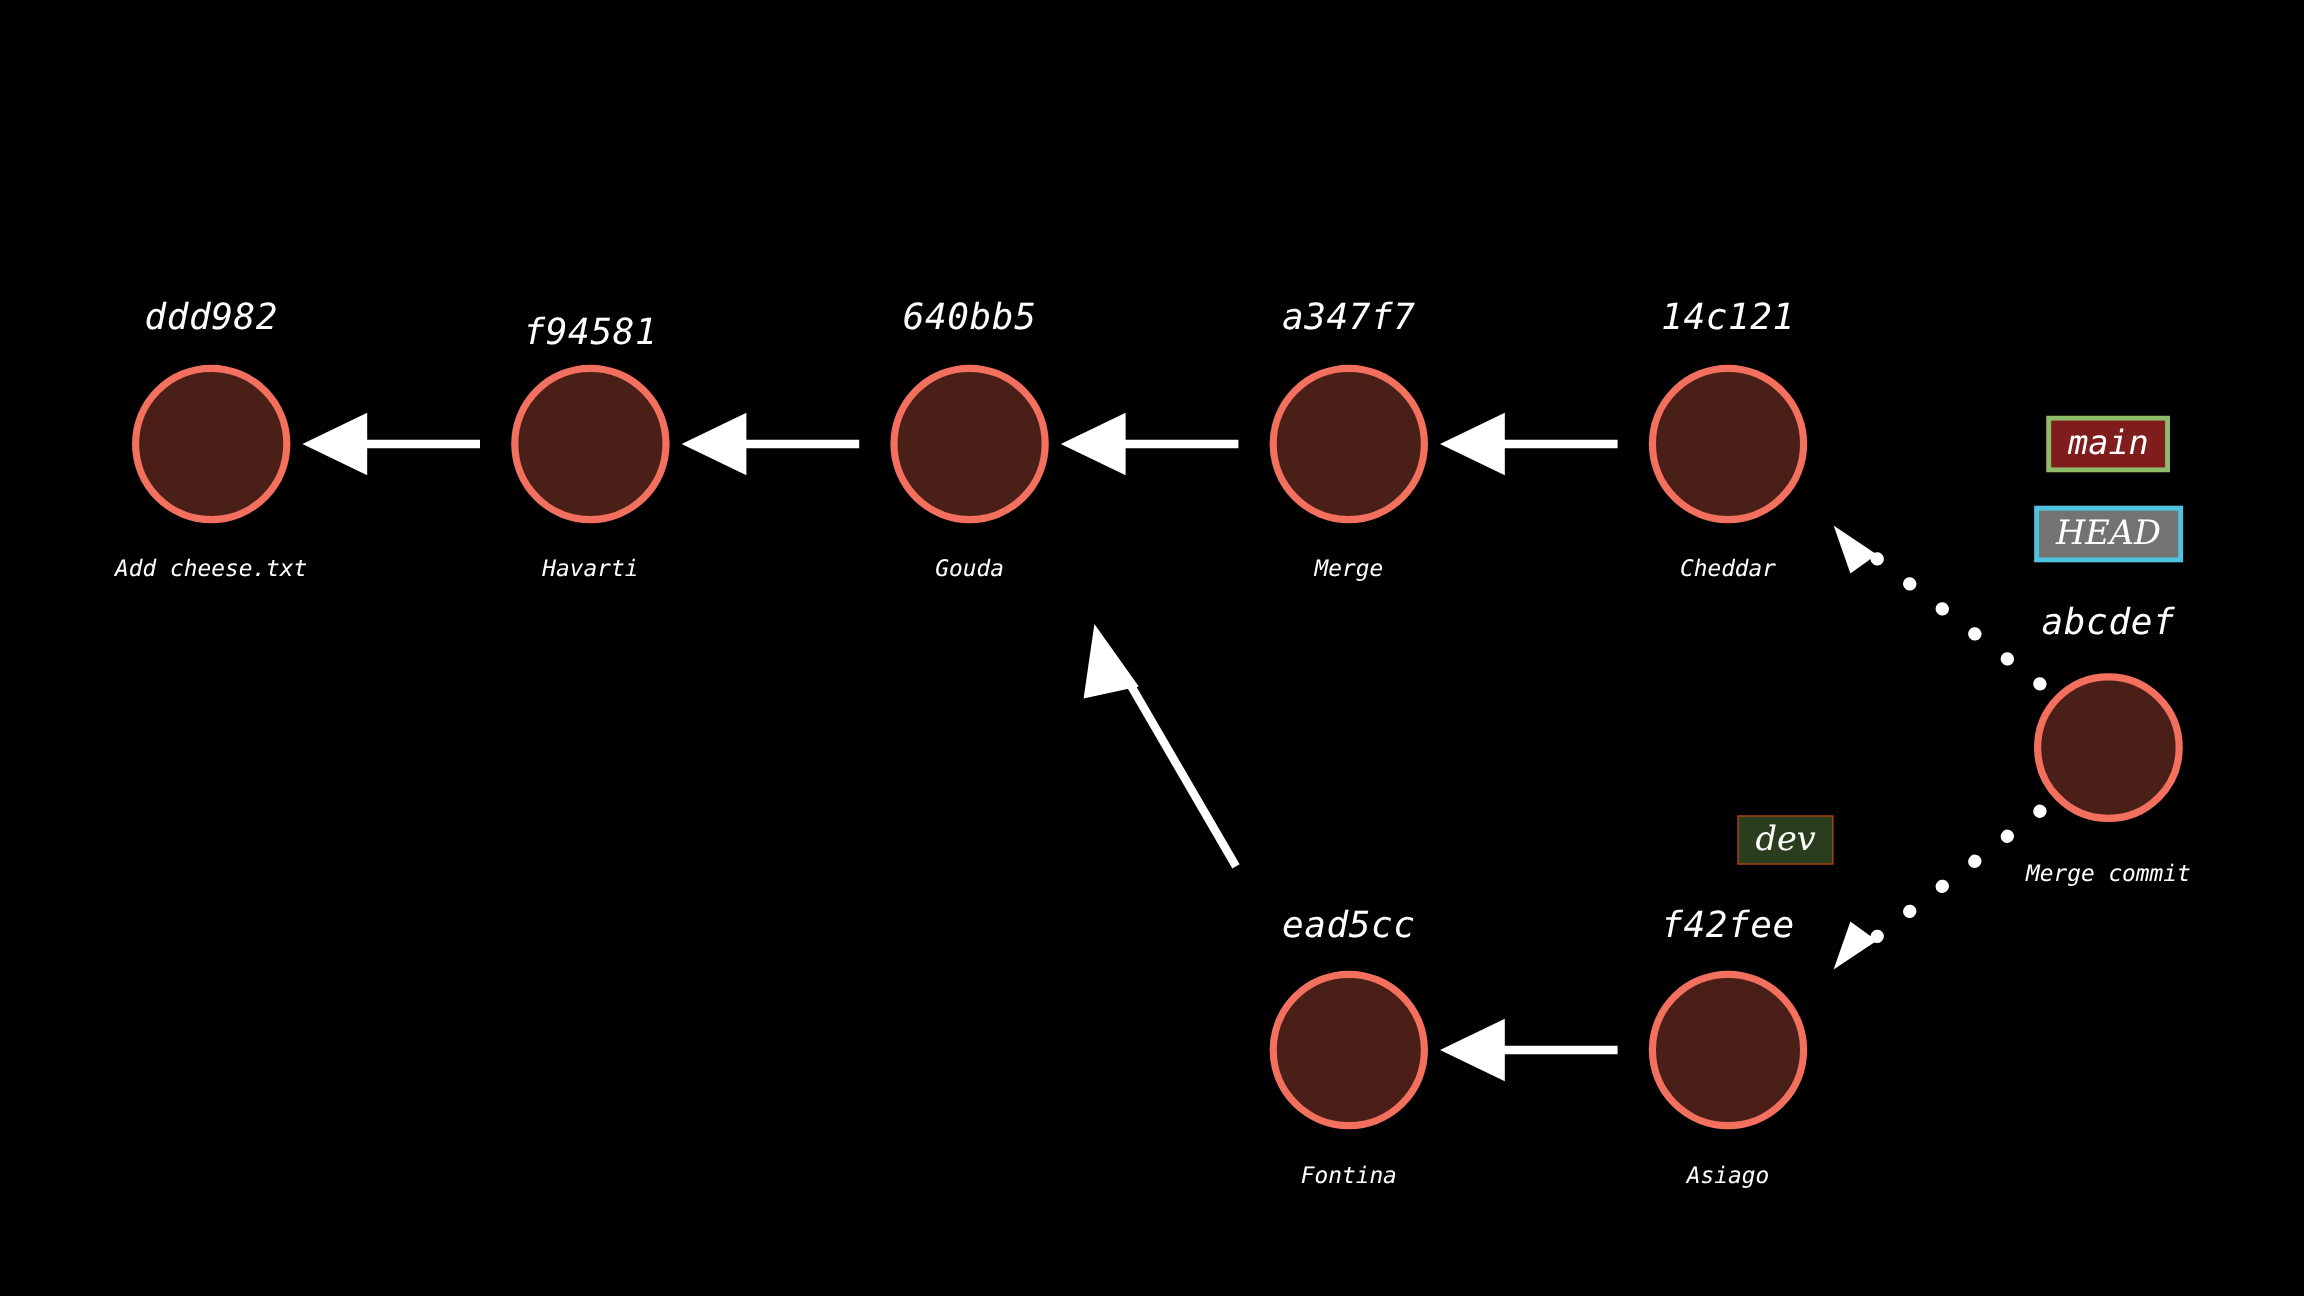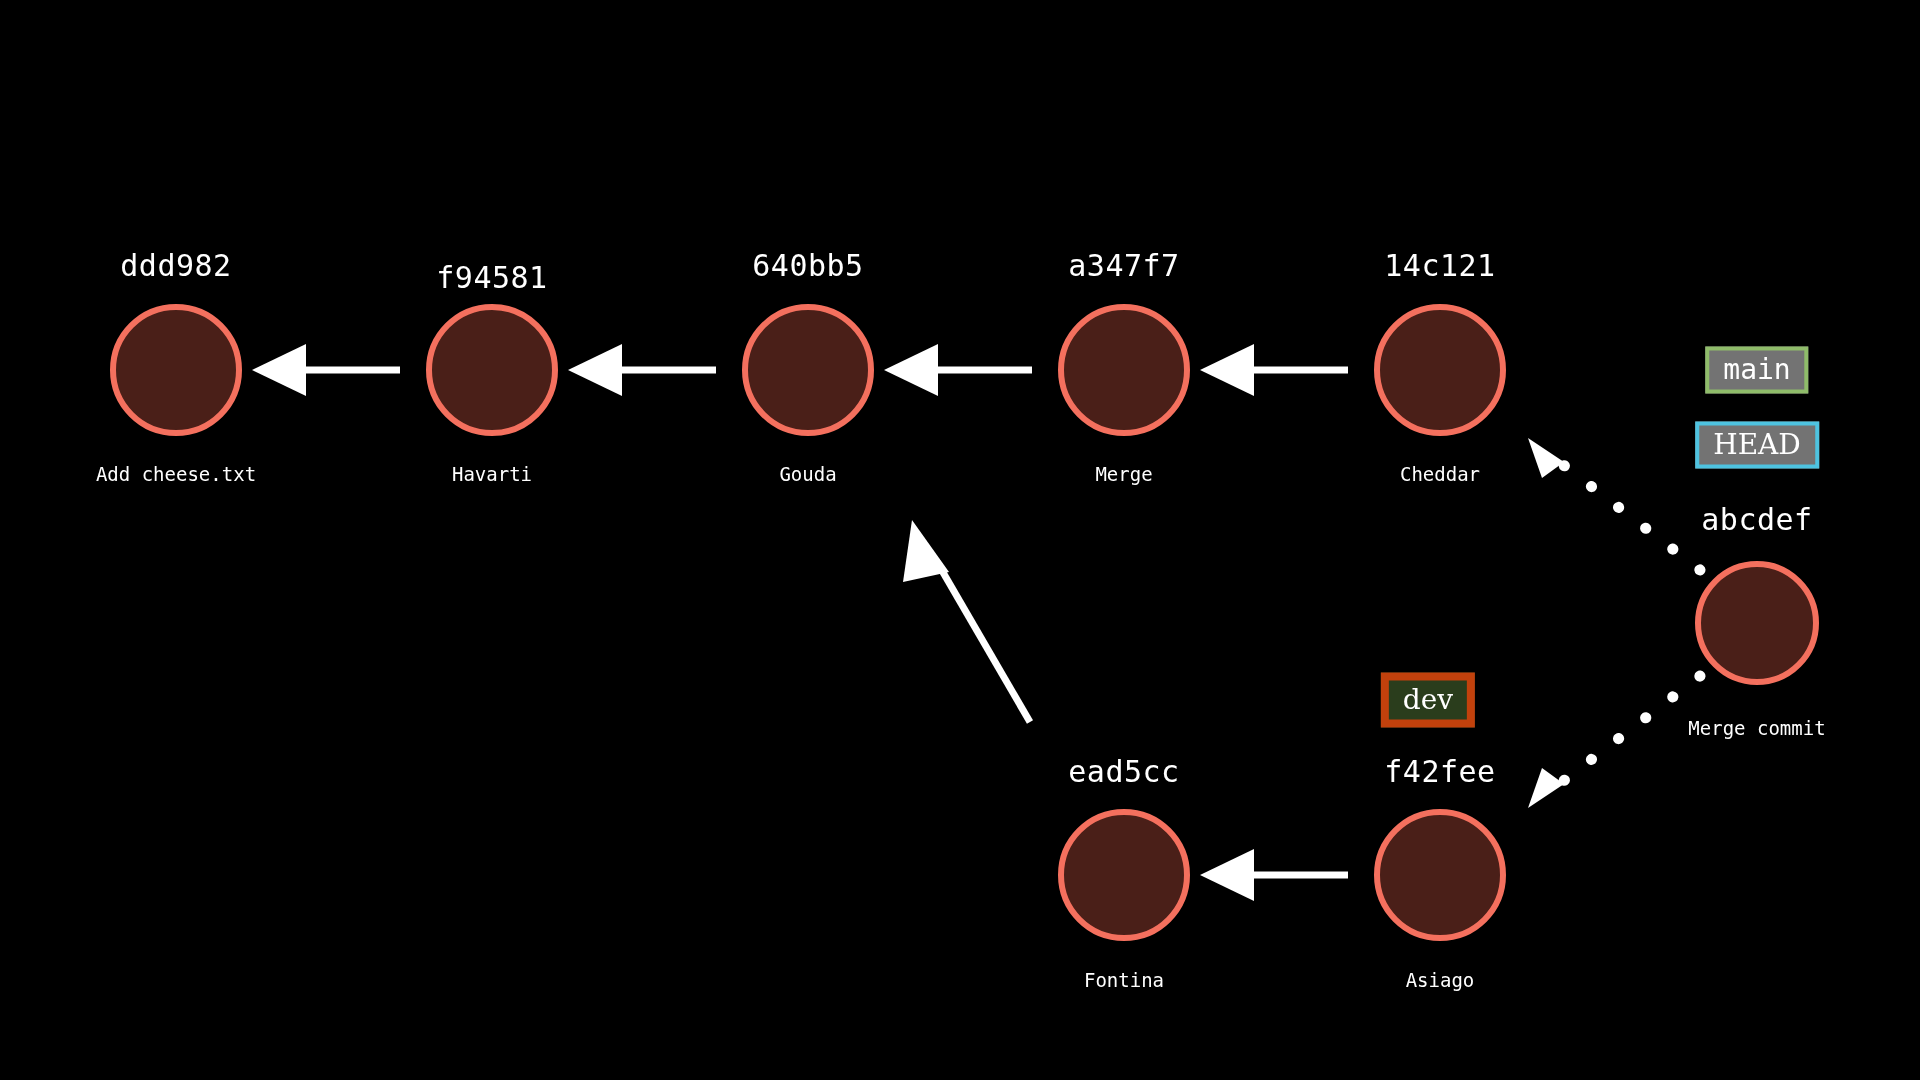--- a/index.html
+++ b/index.html
@@ -12,20 +12,21 @@
     height: 1080px;
     overflow: hidden;
     font-family: "DejaVu Sans Mono", monospace;
     position: relative;
   }
   #canvas {
     position: absolute;
     left: 0; top: 0;
     width: 1744px;
     height: 1080px;
+    font-style: italic;
   }
   .graph-svg {
     position: absolute;
     left: 0; top: 0;
     width: 1920px;
     height: 1080px;
     pointer-events: none;
   }
   .node {
     position: absolute;
@@ -137,21 +138,21 @@
   <div class="node-msg" style="left:1757px; top:728px;">Merge commit</div>
 
   <div class="node" style="left:1124px; top:875px; width:132px; height:132px; background:#4a1f18; border:6px solid #f4705e;"></div>
   <div class="node-hash" style="left:1124px; top:771px;">ead5cc</div>
   <div class="node-msg" style="left:1124px; top:980px;">Fontina</div>
 
   <div class="node" style="left:1440px; top:875px; width:132px; height:132px; background:#4a1f18; border:6px solid #f4705e;"></div>
   <div class="node-hash" style="left:1440px; top:771px;">f42fee</div>
   <div class="node-msg" style="left:1440px; top:980px;">Asiago</div>
 
-  <div class="ref-badge" style="left:1757px; top:370px; border:4px solid #8fbc6a; background:#737373;">main</div>
+  <div class="ref-badge" style="left:1757px; top:370px; border:4px solid #8fbc6a; background:#7f1d1d;">main</div>
 
   <div class="ref-badge" style="left:1757px; top:445px; border:4px solid #4ec3e0; background:#737373;
               font-family:'DejaVu Serif', serif;">HEAD</div>
 
-  <div class="ref-badge" style="left:1428px; top:700px; border:8px solid #c2410c; background:#2a3d1c;
+  <div class="ref-badge" style="left:1488px; top:700px; border:1px solid #c2410c; background:#2a3d1c;
               font-family:'DejaVu Serif', serif;">dev</div>
 
 </div>
 
 </body></html>

